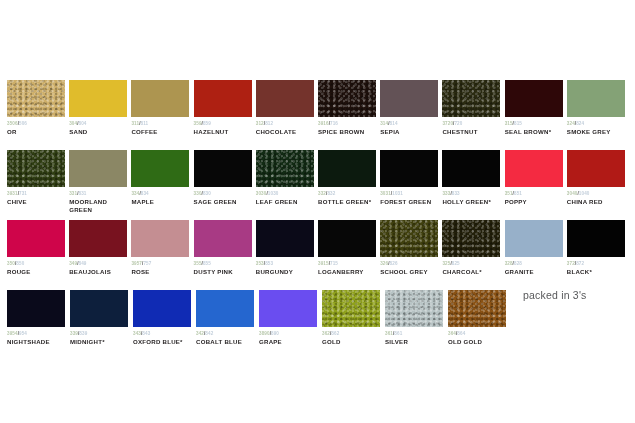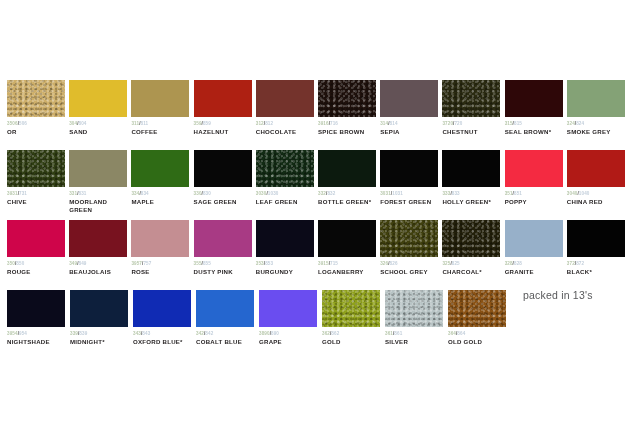--- a/index.html
+++ b/index.html
@@ -283,15 +283,15 @@
           <div class="swatch-label">SILVER</div>
         </div>
         <div class="swatch-cell">
           <div class="swatch-chip" style="background-color:#8a5214;background-image:radial-gradient(circle at 12% 22%, rgba(255,255,255,0.22) 0 1px, transparent 1.6px),radial-gradient(circle at 38% 64%, rgba(255,255,255,0.18) 0 1px, transparent 1.6px),radial-gradient(circle at 72% 31%, rgba(255,255,255,0.20) 0 1px, transparent 1.6px),radial-gradient(circle at 88% 78%, rgba(0,0,0,0.22) 0 1px, transparent 1.6px),radial-gradient(circle at 55% 12%, rgba(0,0,0,0.18) 0 1px, transparent 1.6px),radial-gradient(circle at 24% 88%, rgba(0,0,0,0.20) 0 1px, transparent 1.6px);background-size:5px 5px,7px 7px,6px 6px,5px 5px,8px 8px,6px 6px;"></div>
           <div class="code-line"><span class="code-a">364</span><span class="code-sep">/</span><span class="code-b">864</span></div>
           <div class="swatch-label">OLD GOLD</div>
         </div>
       </div>
     </div>
 
-  <div id="packed-note">packed in 13's</div>
+  <div id="packed-note">packed in 3's</div>
 
 </div>
 
 </body></html>

